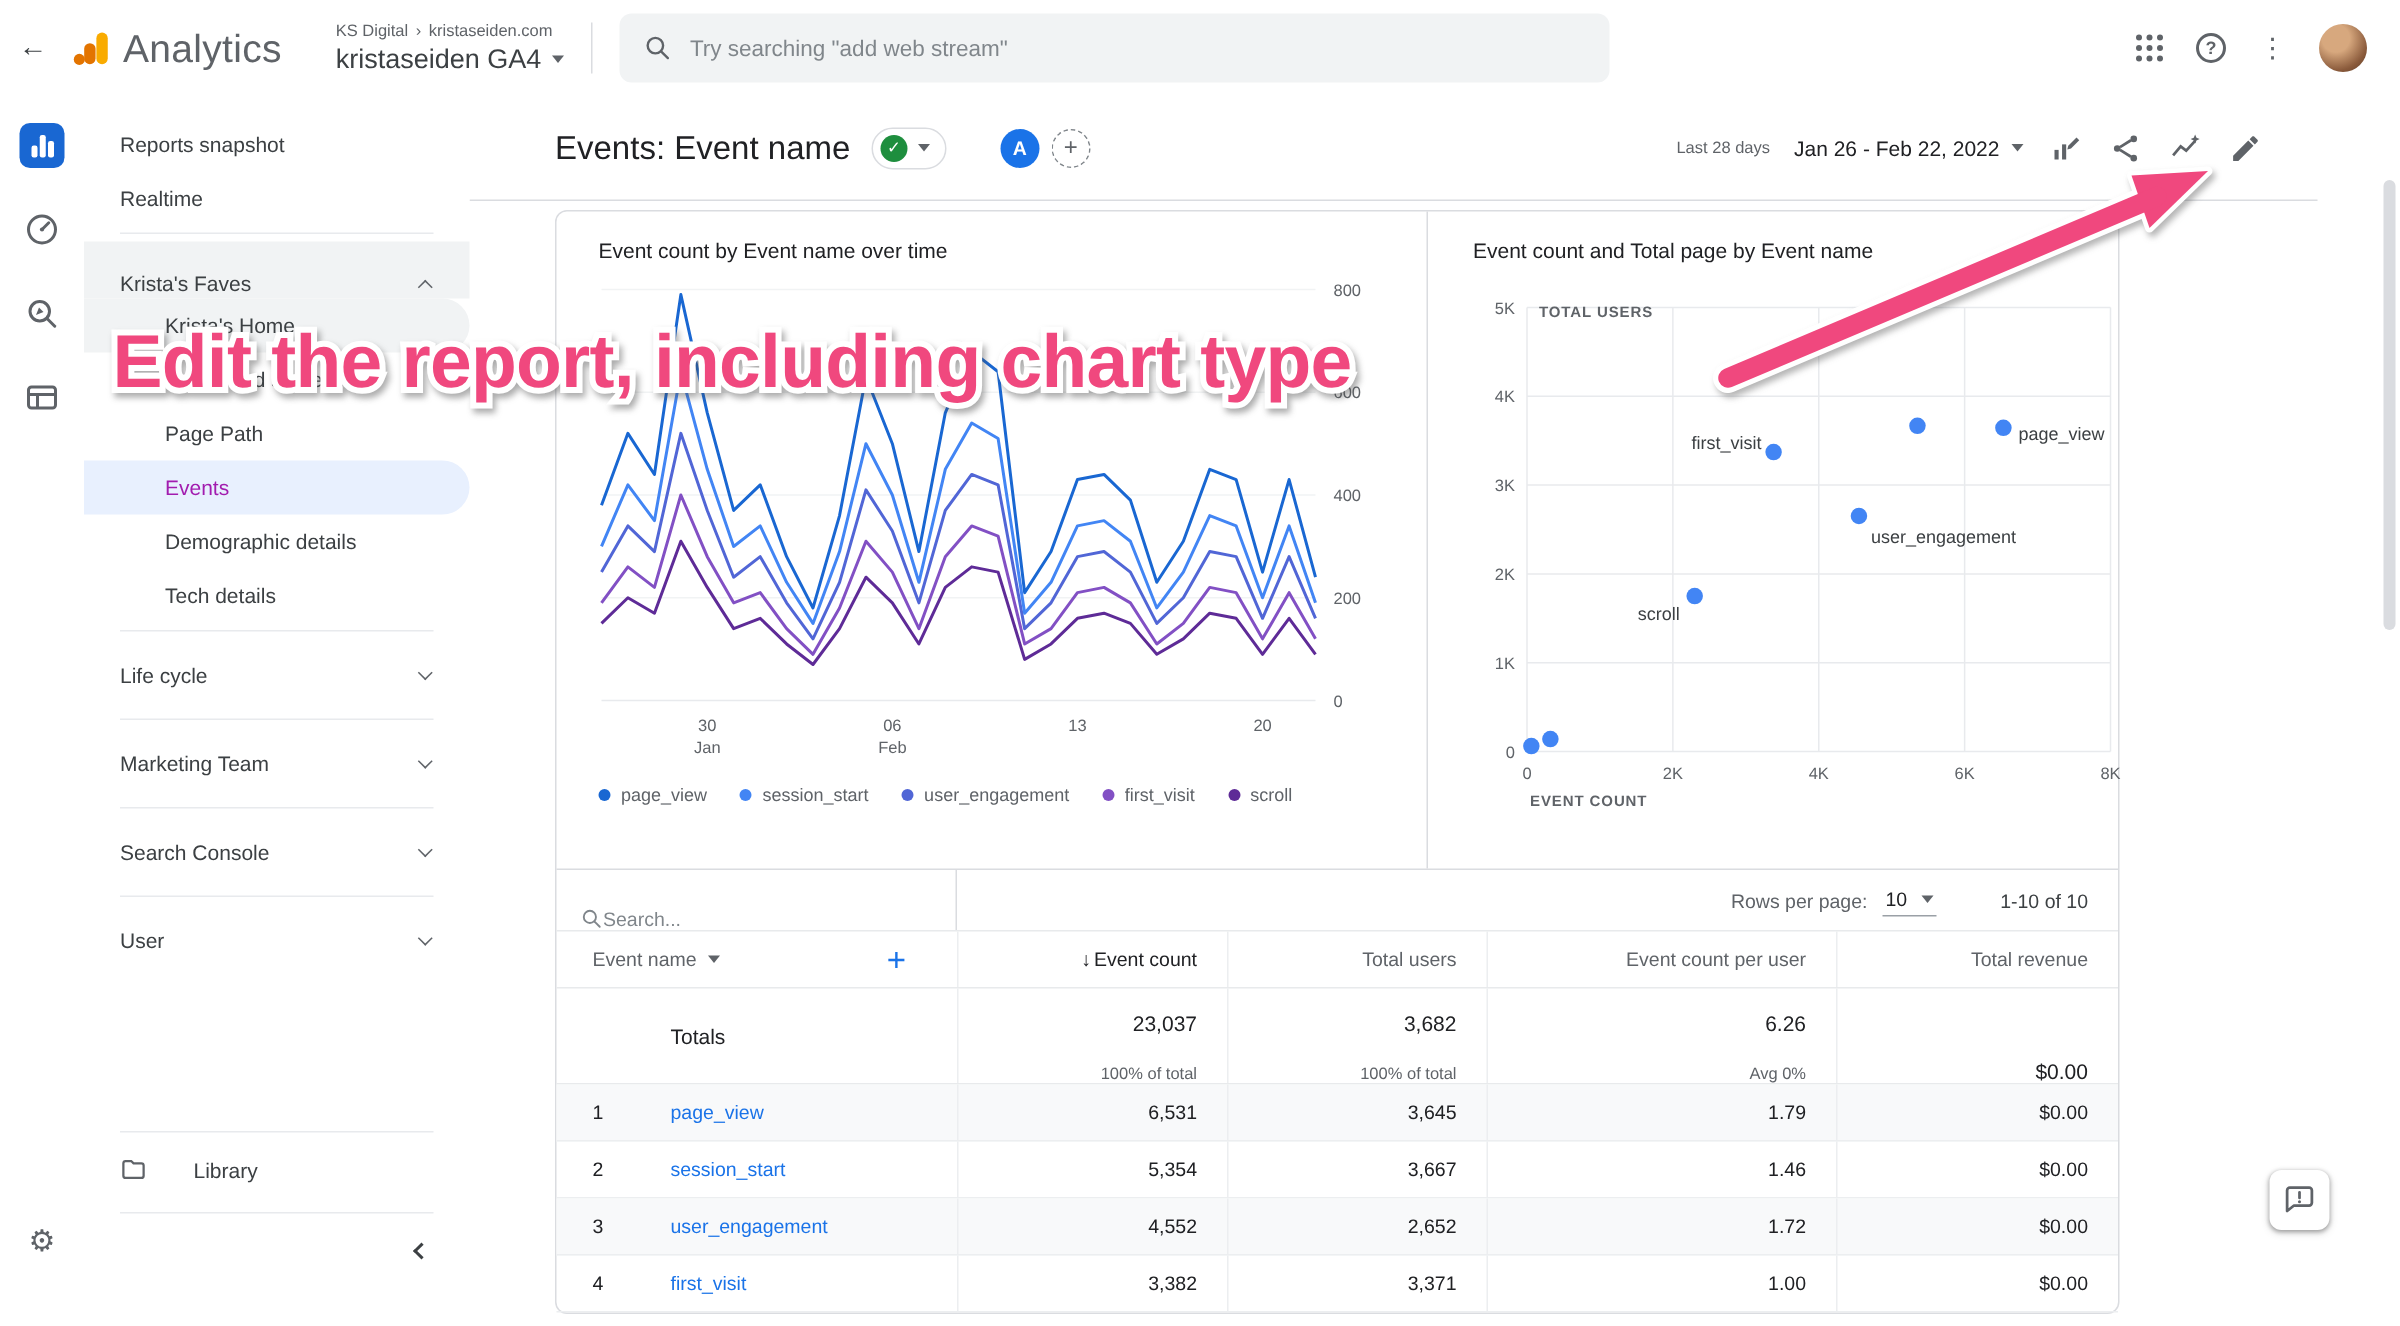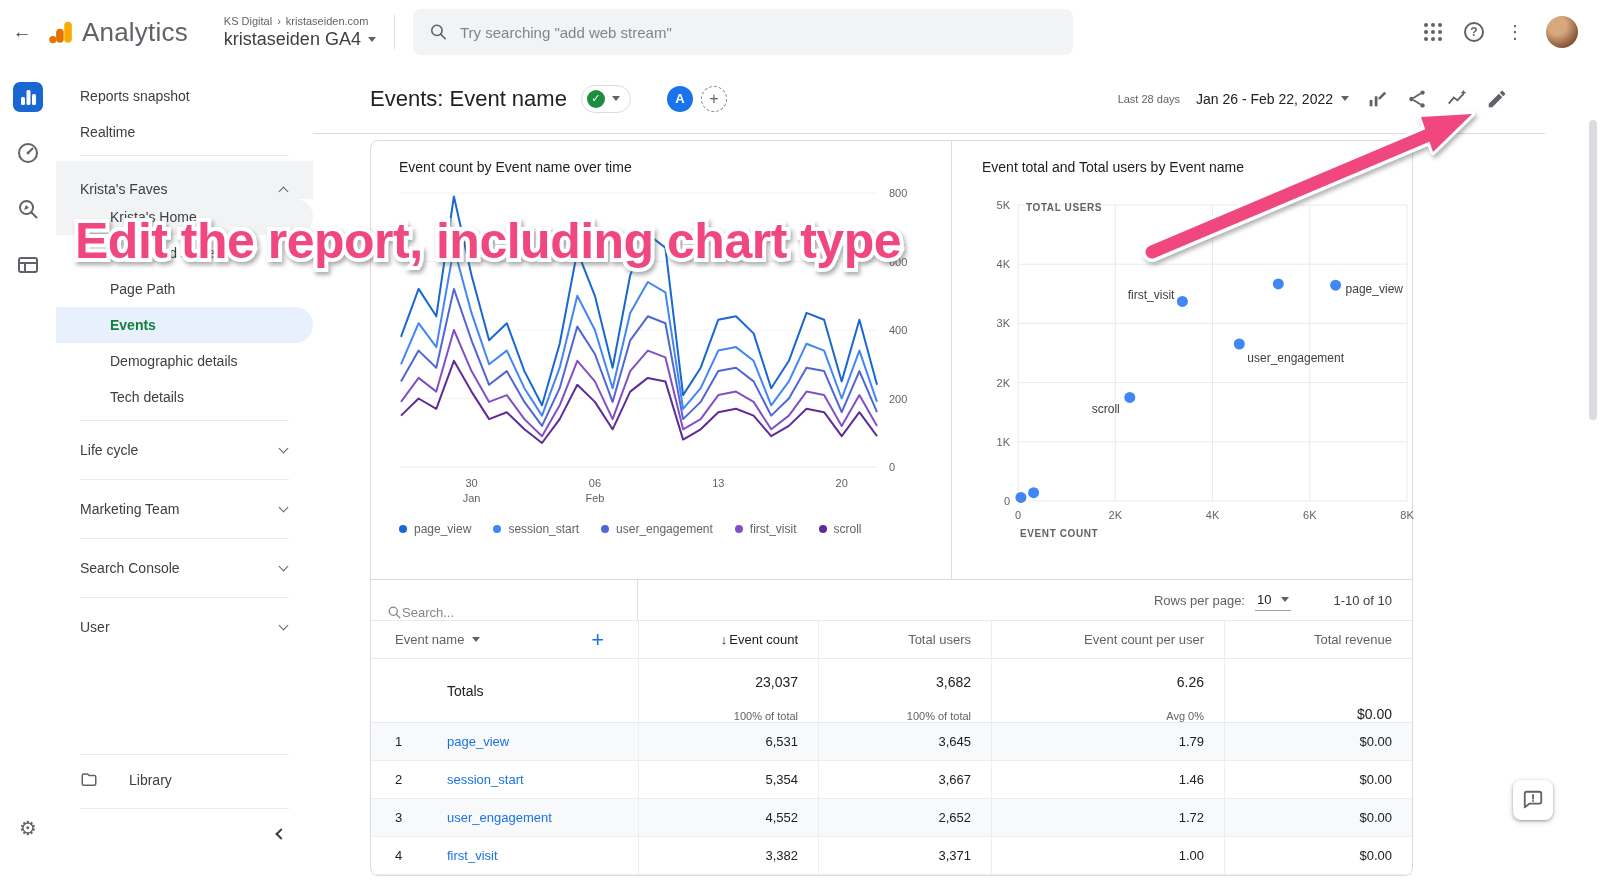--- a/index.html
+++ b/index.html
@@ -34,21 +34,21 @@
     flex-direction:column;align-items:center;padding-top:18px;gap:26px;z-index:15}
   .rail-item{width:30px;height:30px;display:flex;align-items:center;justify-content:center;cursor:pointer}
   .rail-active{background:#1967d2;border-radius:7px}
   .rail-gear{position:absolute;bottom:44px;font-size:20px;color:#5f6368;cursor:pointer}
 
   
   .sidenav{position:absolute;top:64px;left:56px;width:257px;bottom:0;background:#fff;
     padding-top:14px;font-size:14px;z-index:14}
   .nav-item{height:36px;display:flex;align-items:center;padding-left:24px;color:#3c4043;cursor:pointer}
   .nav-item.child{padding-left:54px}
-  .nav-item.selected{background:#e8f0fe;color:#15803d;font-weight:700;border-radius:0 20px 20px 0}
+  .nav-item.selected{background:#e8f0fe;color:#a21caf;font-weight:400;border-radius:0 20px 20px 0}
   .nav-item.hovered{background:#f1f3f4;border-radius:0 20px 20px 0}
   .nav-item.section{height:48px;justify-content:space-between;padding-right:26px}
   .faves-header{height:38px;display:flex;align-items:center;justify-content:space-between;
     padding:18px 26px 0 24px;background:#f1f3f4;color:#3c4043;cursor:pointer}
   .divider{height:1px;background:#e8eaed;margin:5px 24px}
   .chev{display:inline-block;width:7px;height:7px;border-right:1.8px solid #5f6368;border-bottom:1.8px solid #5f6368}
   .chev.down{transform:rotate(45deg);margin-top:-3px}
   .chev.up{transform:rotate(-135deg);margin-top:4px}
   .chev.left{width:8px;height:8px;border-width:2px;border-color:#3c4043;transform:rotate(135deg)}
   .sidenav-bottom{position:absolute;bottom:30px;left:0;right:0}
@@ -356,21 +356,21 @@
               <span class="dot" style="background: rgb(130, 80, 196);"></span>
               <span>first_visit</span>
             </div>
             <div class="legend-item">
               <span class="dot" style="background: rgb(94, 43, 151);"></span>
               <span>scroll</span>
             </div>
           </div>
       </section>
       <section class="chart-half right">
-        <div class="chart-title">Event total and Total users by Event name</div>
+        <div class="chart-title">Event count and Total page by Event name</div>
         <svg id="scatter-chart" width="445" height="362" style="margin-top:14px">
             <line x1="36" y1="16" x2="36" y2="312" stroke="#e8eaed" stroke-width="1"></line>
             <text x="36" y="330" font-size="11" fill="#5f6368" text-anchor="middle">0</text>
             <line x1="133.25" y1="16" x2="133.25" y2="312" stroke="#e8eaed" stroke-width="1"></line>
             <text x="133.25" y="330" font-size="11" fill="#5f6368" text-anchor="middle">2K</text>
             <line x1="230.5" y1="16" x2="230.5" y2="312" stroke="#e8eaed" stroke-width="1"></line>
             <text x="230.5" y="330" font-size="11" fill="#5f6368" text-anchor="middle">4K</text>
             <line x1="327.75" y1="16" x2="327.75" y2="312" stroke="#e8eaed" stroke-width="1"></line>
             <text x="327.75" y="330" font-size="11" fill="#5f6368" text-anchor="middle">6K</text>
             <line x1="425" y1="16" x2="425" y2="312" stroke="#e8eaed" stroke-width="1"></line>

